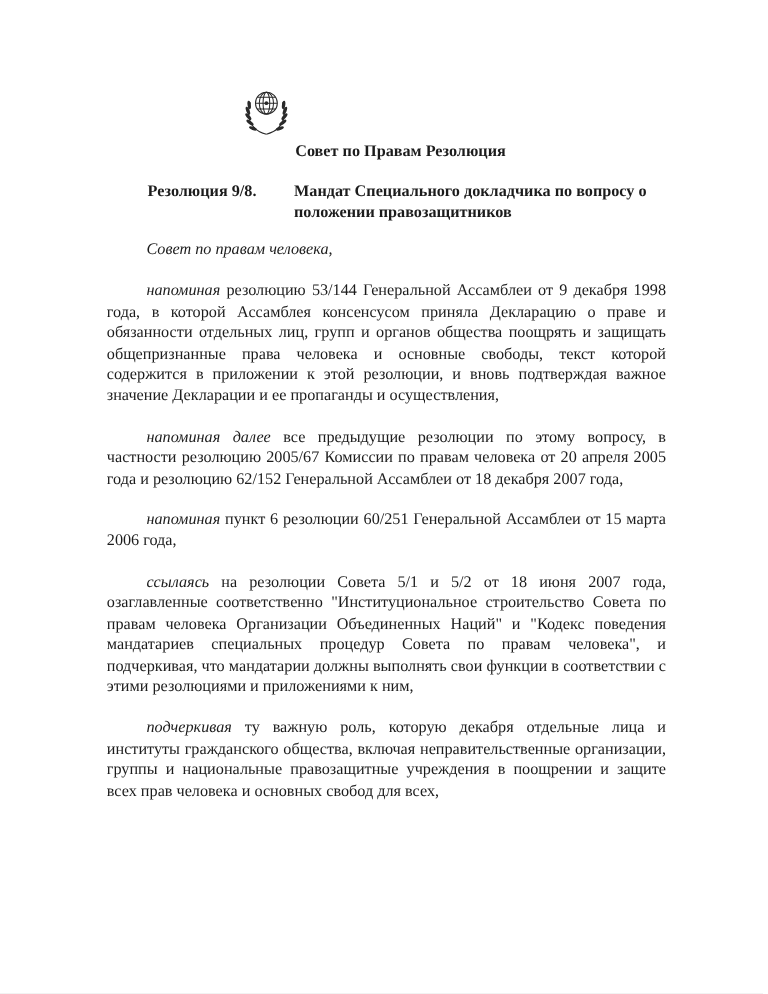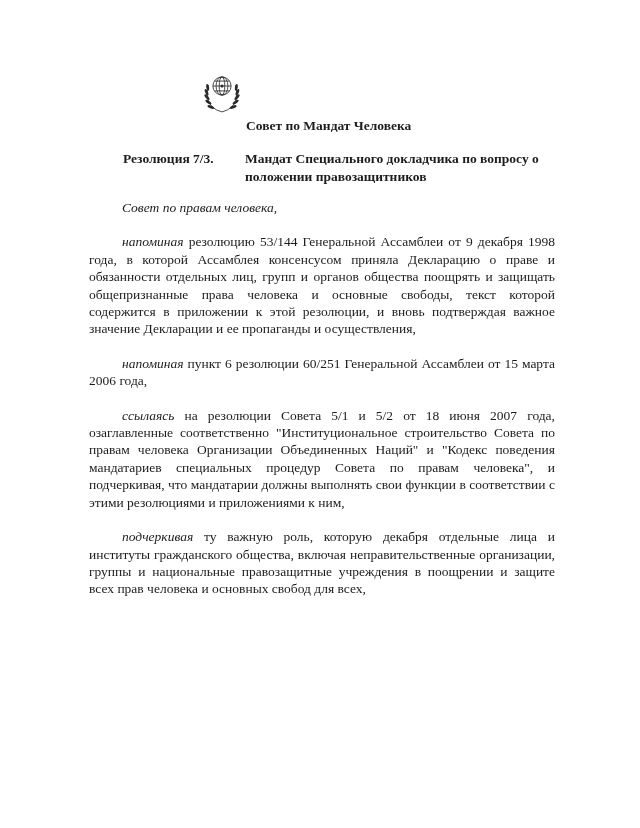--- a/index.html
+++ b/index.html
@@ -85,33 +85,34 @@
         <ellipse cx="9.5" cy="27" rx="2" ry="5" transform="rotate(-8 9.5 27)"></ellipse>
         <ellipse cx="46" cy="55" rx="2" ry="5" transform="rotate(70 46 55)"></ellipse>
         <ellipse cx="49.5" cy="48" rx="2" ry="5" transform="rotate(55 49.5 48)"></ellipse>
         <ellipse cx="51.5" cy="41" rx="2" ry="5" transform="rotate(40 51.5 41)"></ellipse>
         <ellipse cx="52" cy="34" rx="2" ry="5" transform="rotate(22 52 34)"></ellipse>
         <ellipse cx="50.5" cy="27" rx="2" ry="5" transform="rotate(8 50.5 27)"></ellipse>
       </g>
     </svg>
   </div>
 
-  <div class="org-title">Совет по Мандат Человека</div>
+  <div class="org-title">Совет по Правам Резолюция</div>
 
   <div class="res-row">
-    <div class="res-label">Резолюция 7/3.</div>
+    <div class="res-label">Резолюция 9/8.</div>
     <div class="res-title">Мандат Специального докладчика по вопросу о положении правозащитников</div>
   </div>
 
   <div class="doc-body">
     <p class="salutation">Совет по правам человека,</p>
 
     <p class="para"><span class="lead">напоминая</span> <span>резолюцию 53/144 Генеральной Ассамблеи от 9 декабря 1998 года, в которой Ассамблея консенсусом приняла Декларацию о праве и обязанности отдельных лиц, групп и органов общества поощрять и защищать общепризнанные права человека и основные свободы, текст которой содержится в приложении к этой резолюции, и вновь подтверждая важное значение Декларации и ее пропаганды и осуществления,</span></p>
 
 
+    <p class="para"><span class="lead">напоминая далее</span> <span>все предыдущие резолюции по этому вопросу, в частности резолюцию 2005/67 Комиссии по правам человека от 20 апреля 2005 года и резолюцию 62/152 Генеральной Ассамблеи от 18 декабря 2007 года,</span></p>
 
     <p class="para"><span class="lead">напоминая</span> <span>пункт 6 резолюции 60/251 Генеральной Ассамблеи от 15 марта 2006 года,</span></p>
 
     <p class="para"><span class="lead">ссылаясь</span> <span>на резолюции Совета 5/1 и 5/2 от 18 июня 2007 года, озаглавленные соответственно "Институциональное строительство Совета по правам человека Организации Объединенных Наций" и "Кодекс поведения мандатариев специальных процедур Совета по правам человека", и подчеркивая, что мандатарии должны выполнять свои функции в соответствии с этими резолюциями и приложениями к ним,</span></p>
 
     <p class="para"><span class="lead">подчеркивая</span> <span>ту важную роль, которую декабря отдельные лица и институты гражданского общества, включая неправительственные организации, группы и национальные правозащитные учреждения в поощрении и защите всех прав человека и основных свобод для всех,</span></p>
   </div>
 
 </div>
 

